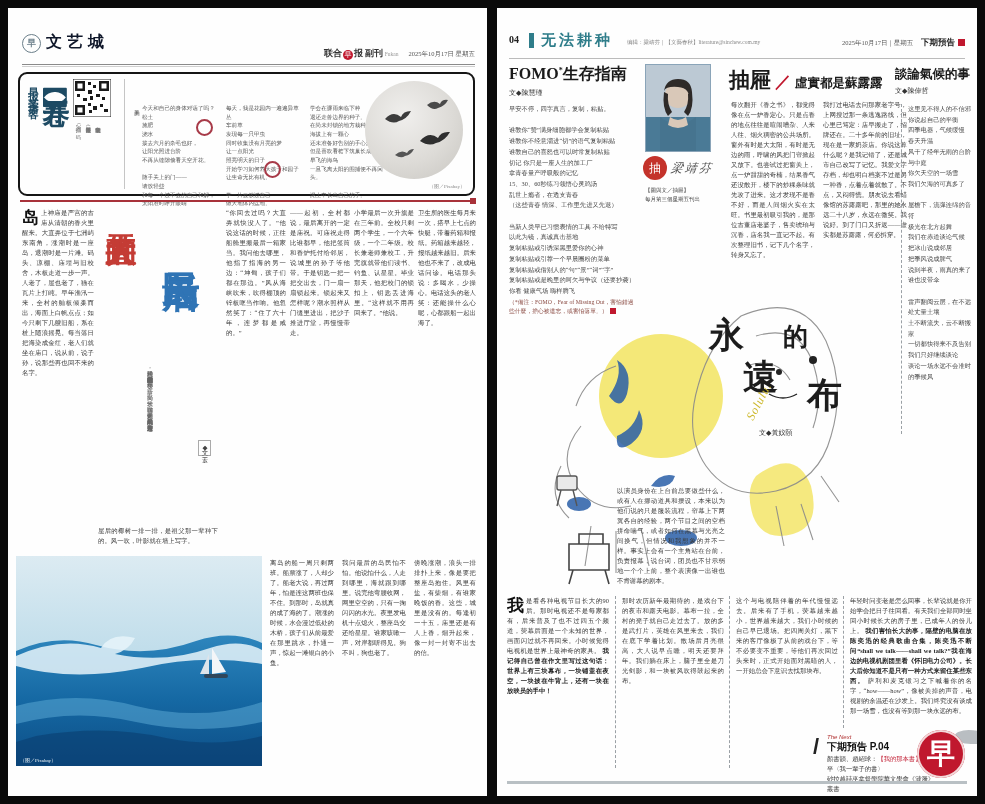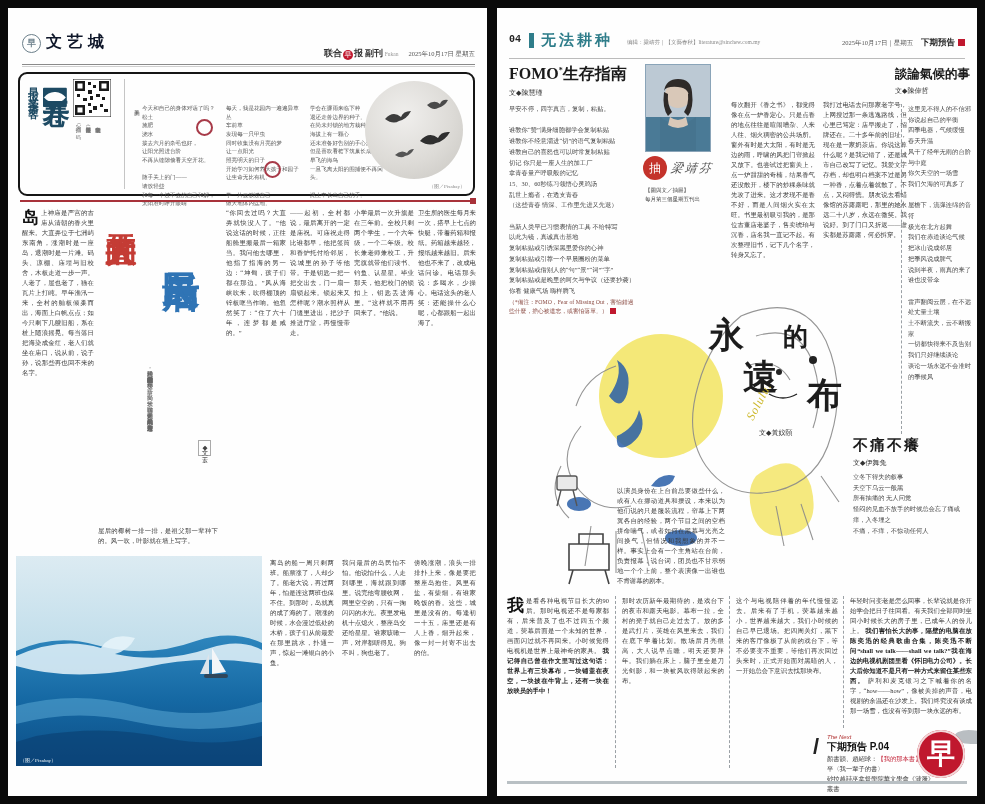--- a/index.html
+++ b/index.html
@@ -45,21 +45,21 @@
   .redRule:after{content:"";position:absolute;right:-1px;top:-2px;width:6px;height:6px;background:#a8323a;}
   
   .dcap::first-letter{font-size:17px;font-weight:bold;float:left;line-height:1;margin:1px 2px 0 0;color:#111;}
   .hlRed{writing-mode:vertical-rl;font-size:31px;font-weight:bold;color:#c43c35;line-height:1.08;}
   .hlBlue{writing-mode:vertical-rl;font-size:38px;font-weight:bold;color:#2f74b5;line-height:1.05;}
   .hlAuth{writing-mode:vertical-rl;font-size:6.5px;color:#444;border:1px solid #aaa;padding:3px 1px;}
   .hlIntro{writing-mode:vertical-rl;font-size:6px;color:#666;line-height:2.1;}
   .oceanCred{position:absolute;left:4px;bottom:3px;color:#eef5f8;font-size:5px;}
   
   .hdrR{top:22px;left:12px;right:12px;height:28px;border-bottom:1px solid #bbb;}
-  .pageNo{position:absolute;left:0;top:4px;font-size:10px;font-weight:bold;color:#222;font-family:Liberation Mono, monospace;}
+  .pageNo{position:absolute;left:0;top:4px;font-size:10px;font-weight:bold;color:#222;font-family:Liberation Serif, serif;}
   .tealBar{position:absolute;left:20px;top:3px;width:5px;height:15px;background:#2f7d8a;}
   .secR{position:absolute;left:32px;top:1px;font-size:15px;font-weight:bold;color:#2f7d8a;letter-spacing:3px;}
   .metaR{position:absolute;left:118px;top:9px;font-size:5.5px;color:#888;}
   .dateR{position:absolute;right:0;top:7px;font-size:6.5px;color:#555;}
   .dateR b{color:#222;font-size:8.5px;margin-left:6px;}
   .rsq{display:inline-block;width:7px;height:7px;background:#c0182e;vertical-align:-1px;margin-left:3px;}
   .artTitle{font-weight:bold;color:#1a1a1a;}
   .byline{font-size:7px;color:#333;margin-top:3px;}
   .poemTxt{font-size:6.3px;line-height:1.7;color:#474747;}
   .footnote{font-size:5.8px;color:#8a4a42;line-height:1.6;}
@@ -292,20 +292,25 @@
         <path d="M24 52 q8 6 16 0 l2 8 q-10 6 -20 0 Z" fill="#d9c8b8"></path>
       </svg>
     </div>
     <div class="abs" style="left:146px;top:148px;width:80px;">
       <span class="sigCirc">抽</span>
       <span class="sigName">梁靖芬</span>
     </div>
     <div class="abs colCap pre" style="left:148px;top:178px;width:78px;">【圖與文／抽屜】
 每月第三個星期五刊出</div>
 
+    <div class="abs" style="left:232px;top:58px;width:190px;">
+      <span class="artTitle" style="font-size:21px;">抽屜</span>
+      <span style="color:#c0182e;font-size:16px;font-weight:bold;">／</span>
+      <span class="artTitle" style="font-size:12.5px;">虛實都是蘇露露</span>
+    </div>
     <div class="abs txt" style="left:234px;top:92px;width:84px;height:240px;">每次翻开《香之书》，都觉得像在点一炉香定心。只是点香的地点往往是喧闹嘈杂、人来人往、烟火稠密的公共场所。窗外有时是大太阳，有时是无边的雨，呼啸的风把门帘掀起又放下。也尝试过把窗关上，点一炉甜甜的奇楠，结果香气还没散开，楼下的炒粿条味就先攻了进来。这才发现不是香不好，而是人间烟火实在太旺。书里最初吸引我的，是那位古董店老婆子，售卖琥珀与沉香，店名我一直记不起。有次整理旧书，记下几个名字，转身又忘了。</div>
     <div class="abs txt" style="left:326px;top:92px;width:84px;height:240px;">我打过电话去问那家老字号，上网搜过那一条逃逸路线，但心里已笃定：店早搬走了，招牌还在。二十多年前的旧址，现在是一家奶茶店。你说这算什么呢？是我记错了，还是城市自己改写了记忆。我爱文字存档，却也明白档案不过是另一种香，点着点着就散了。不点，又闷得慌。朋友说去看蜡像馆的苏露露吧，那里的她永远二十八岁，永远在微笑。我说好。到了门口又折返——虚实都是苏露露，何必拆穿。</div>
 
     <div class="abs" style="left:398px;top:58px;width:76px;">
       <div class="artTitle" style="font-size:12.5px;white-space:nowrap;">談論氣候的事</div>
       <div class="byline">文◆陳偉哲</div>
     </div>
     <div class="abs poemTxt pre dashL" style="left:404px;top:96px;width:66px;height:330px;padding-left:6px;overflow:hidden;">这里见不得人的不信邪
 你说起自己的平衡
 四季电器，气候缓慢
@@ -362,30 +367,20 @@
       </svg>
       <div class="clothChar" style="left:188px;top:36px;">永</div>
       <div class="clothChar" style="left:222px;top:78px;">遠</div>
       <div class="clothChar" style="left:262px;top:44px;font-size:25px;">的</div>
       <div class="clothChar" style="left:286px;top:96px;">布</div>
       <div class="clothAuthor" style="left:238px;top:152px;">文◆黃妏頤</div>
       <div class="solulu" style="left:218px;top:118px;">Solulu.</div>
     </div>
     <div class="abs txt" style="left:120px;top:478px;width:108px;height:100px;">以演员身份在上台前总要做些什么，或有人在挪动道具和摆设，本来以为他们说的只是服装流程，帘幕上下两翼各自的经验，两个节目之间的空档拼命喘气，或者如何在黑幕与光亮之间换气，但情况和我想象的并不一样。事实上会有一个主角站在台前，负责报幕，说台词，团员也不甘示弱地一个个上前，整个表演像一出谁也不肯谢幕的剧本。</div>
 
-    <div class="abs" style="left:356px;top:428px;width:116px;">
-      <div class="artTitle" style="font-size:15px;letter-spacing:2px;">不痛不癢</div>
-      <div class="byline">文◆伊舞兔</div>
-      <div class="poemTxt pre" style="margin-top:4px;height:88px;overflow:hidden;">立冬下得失的叙事
-天空下乌云一般黑
-所有抽痛的 无人问觉
-怪闷的见血不放手的时候总会忘了痛或
-痒，入冬埋之
-不痛，不痒，不惊动任何人</div>
-    </div>
 
     <div class="abs txt dcap" style="left:10px;top:588px;width:102px;height:172px;">
       <span>我是看各种电视节目长大的90后。那时电视还不是每家都有，后来普及了也不过四五个频道，荧幕后面是一个未知的世界，画面闪过就不再回来。小时候觉得电视机是世界上最神奇的家具。</span>
       <span class="bld">我记得自己曾在作文里写过这句话：世界上有三块幕布，一块铺盖在夜空，一块披在牛背上，还有一块在放映员的手中！</span>
     </div>
     <div class="abs txt dashL" style="left:118px;top:588px;width:102px;height:172px;padding-left:6px;">那时农历新年最期待的，是戏台下的夜市和露天电影。幕布一拉，全村的凳子就自己走过去了。放的多是武打片，英雄在风里来去，我们在底下学着比划。散场后月亮很高，大人说早点睡，明天还要拜年。我们躺在床上，脑子里全是刀光剑影，和一块被风吹得鼓起来的布。</div>
     <div class="abs txt dashL" style="left:232px;top:588px;width:102px;height:172px;padding-left:6px;">这个与电视陪伴着的年代慢慢远去。后来有了手机，荧幕越来越小，世界越来越大，我们小时候的自己早已退场。把四周关灯，黑下来的客厅像极了从前的戏台下，等不必要变不重要，等他们再次回过头来时，正式开始面对黑暗的人，一开始总会下意识去找那块布。</div>
     <div class="abs txt dashL" style="left:346px;top:588px;width:122px;height:132px;padding-left:6px;">
       <span>年轻时问变老是怎么回事，长辈说就是你开始学会把日子往回看。有天我们全部同时坐回小时候长大的房子里，已成年人的份儿上。</span>
       <span class="bld">我们害怕长大的事，隔壁的电脑在放陈奕迅的经典歌曲合集，陈奕迅不断问“shall we talk——shall we talk?”我在海边的电视机剧团里看《怀旧电力公司》。长大后你知道不是只有一种方式来留住某些东西。</span>

